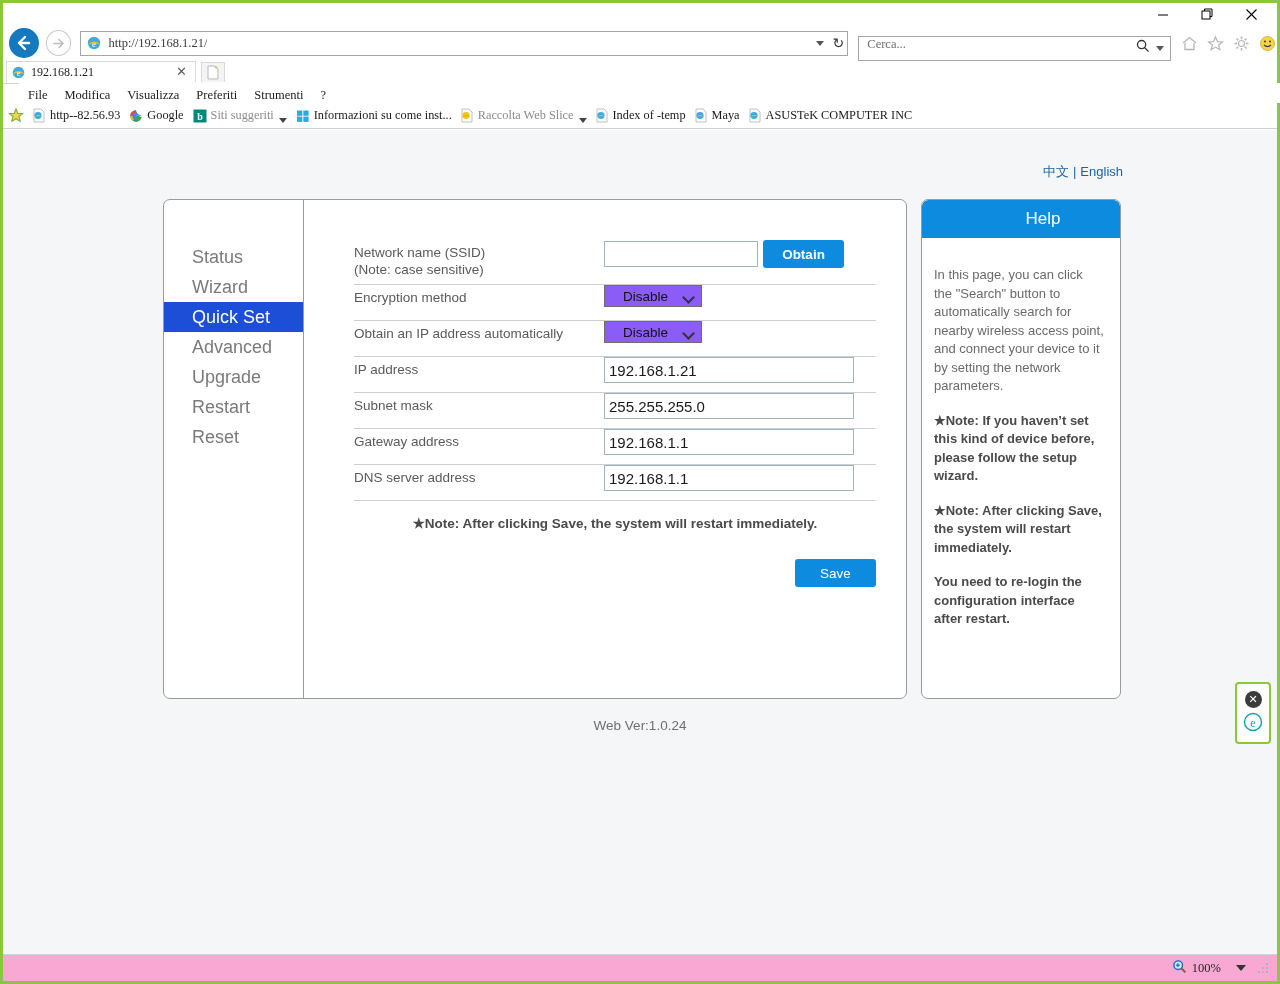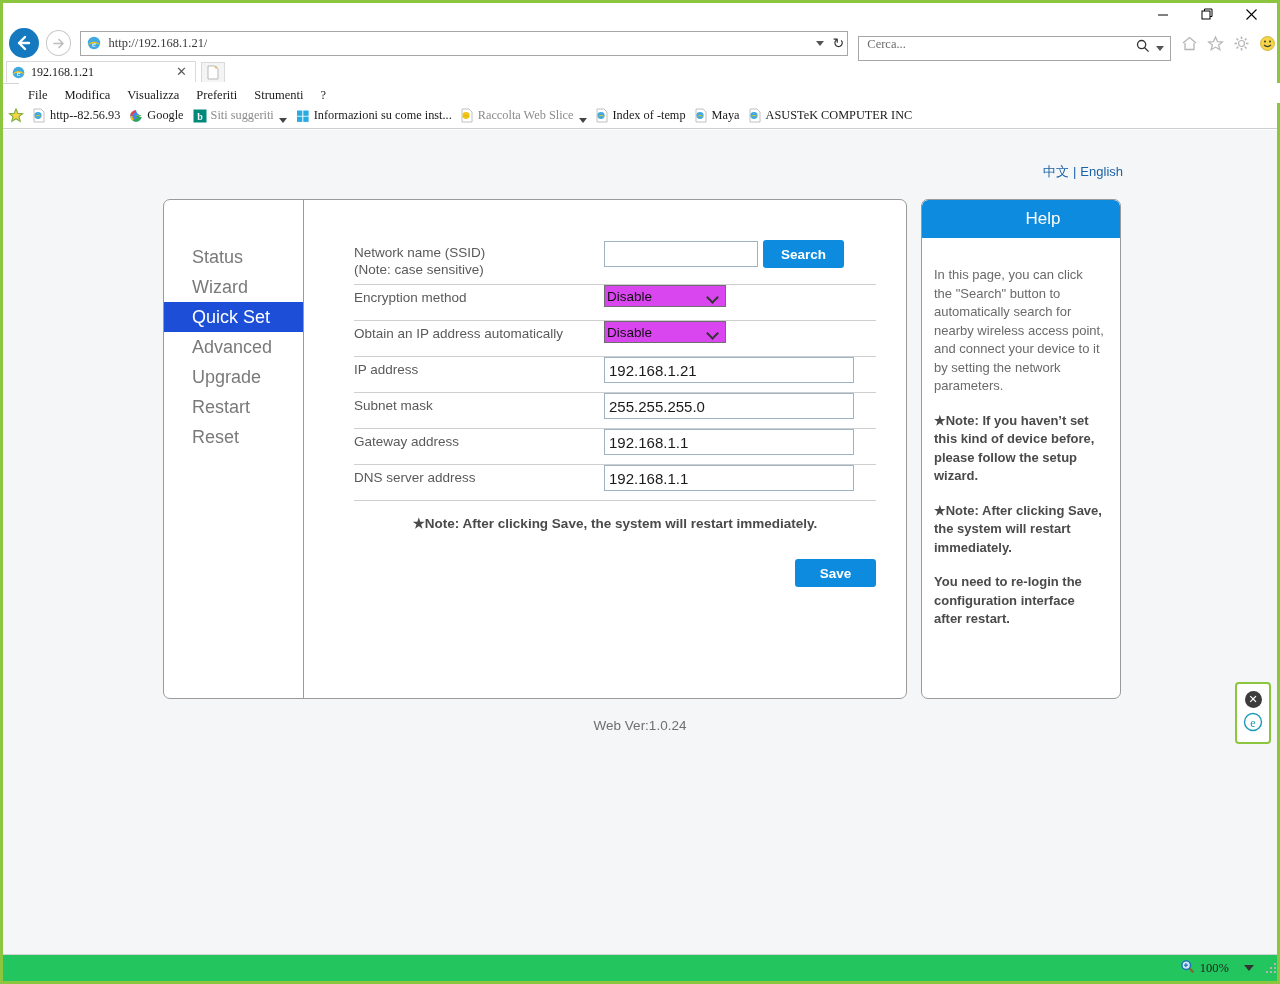--- a/index.html
+++ b/index.html
@@ -263,27 +263,27 @@
     margin-left: 5px;
     width: 81px; height: 28px;
     background: #0d8cdf;
     color: #ffffff;
     border: none; border-radius: 3px;
     font-size: 13.5px; font-weight: bold;
     font-family: "Liberation Sans", sans-serif;
     cursor: pointer;
   }
   .sel {
-    width: 122px; height: 22px;
+    width: 98px; height: 22px;
     border: 1px solid #6e6e6e;
-    background: #d946ef;
+    background: #8b5cf6;
     box-sizing: border-box;
     font-size: 13.5px; color: #111;
     font-family: "Liberation Sans", sans-serif;
-    padding: 0 2px;
+    padding: 0 18px;
     appearance: none; -webkit-appearance: none;
     outline: none;
     position: relative;
   }
   .selwrap { position: relative; display: inline-block; }
   .selwrap::after {
     content: "";
     position: absolute; right: 9px; top: 8px;
     width: 7px; height: 7px;
     border-right: 2px solid #333;
@@ -309,21 +309,21 @@
   }
   .save-row {
     margin-top: 28px;
     display: flex; justify-content: flex-end;
     padding-right: 0px;
   }
   .btn-save {
     width: 81px; height: 28px;
     background: #0d8cdf; color: #fff;
     border: none; border-radius: 3px;
-    font-size: 13.5px; font-weight: bold;
+    font-size: 13.5px; font-weight: normal;
     font-family: "Liberation Sans", sans-serif;
     cursor: pointer;
   }
 
   
   .helpcard {
     position: absolute; left: 918px; top: 69px;
     width: 200px; height: 500px;
     background: #ffffff;
     border: 1px solid #9a9a9a;
@@ -370,25 +370,25 @@
     width: 17px; height: 17px; border-radius: 50%;
     background: #3c3c3c; color: #fff;
     display: flex; align-items: center; justify-content: center;
     font-size: 11px; cursor: pointer;
   }
 
   
   .statusbar {
     position: absolute; left: 0; bottom: 0;
     width: 1274px; height: 27px;
-    background: #22c55e;
+    background: #f9a8d4;
     border-top: 1px solid #d2d2d2;
     display: flex; align-items: center; justify-content: flex-end;
     box-sizing: border-box;
-    padding-right: 0;
+    padding-right: 8px;
   }
   .zoom-grp { display: flex; align-items: center; gap: 5px; }
   .zoom-lbl { font-size: 12.5px; color: #222; font-family: "Liberation Serif", serif; }
   .zoom-caret {
     width: 0; height: 0;
     border-left: 5px solid transparent;
     border-right: 5px solid transparent;
     border-top: 6px solid #333;
     margin-left: 10px; margin-right: 6px;
   }
@@ -658,21 +658,21 @@
 
       <div class="formarea">
 
         <div class="frow first">
           <div class="flabel">
             <div>Network name (SSID)</div>
             <div>(Note: case sensitive)</div>
           </div>
           <div class="fctl">
             <input class="ssid-input" type="text" value="" style="">
-            <button class="btn-search">Search</button>
+            <button class="btn-search">Obtain</button>
           </div>
         </div>
 
         <div class="frow">
           <div class="flabel">Encryption method</div>
           <div class="fctl">
             <span class="selwrap">
               <select class="sel">
                 <option>Disable</option>
               </select>

